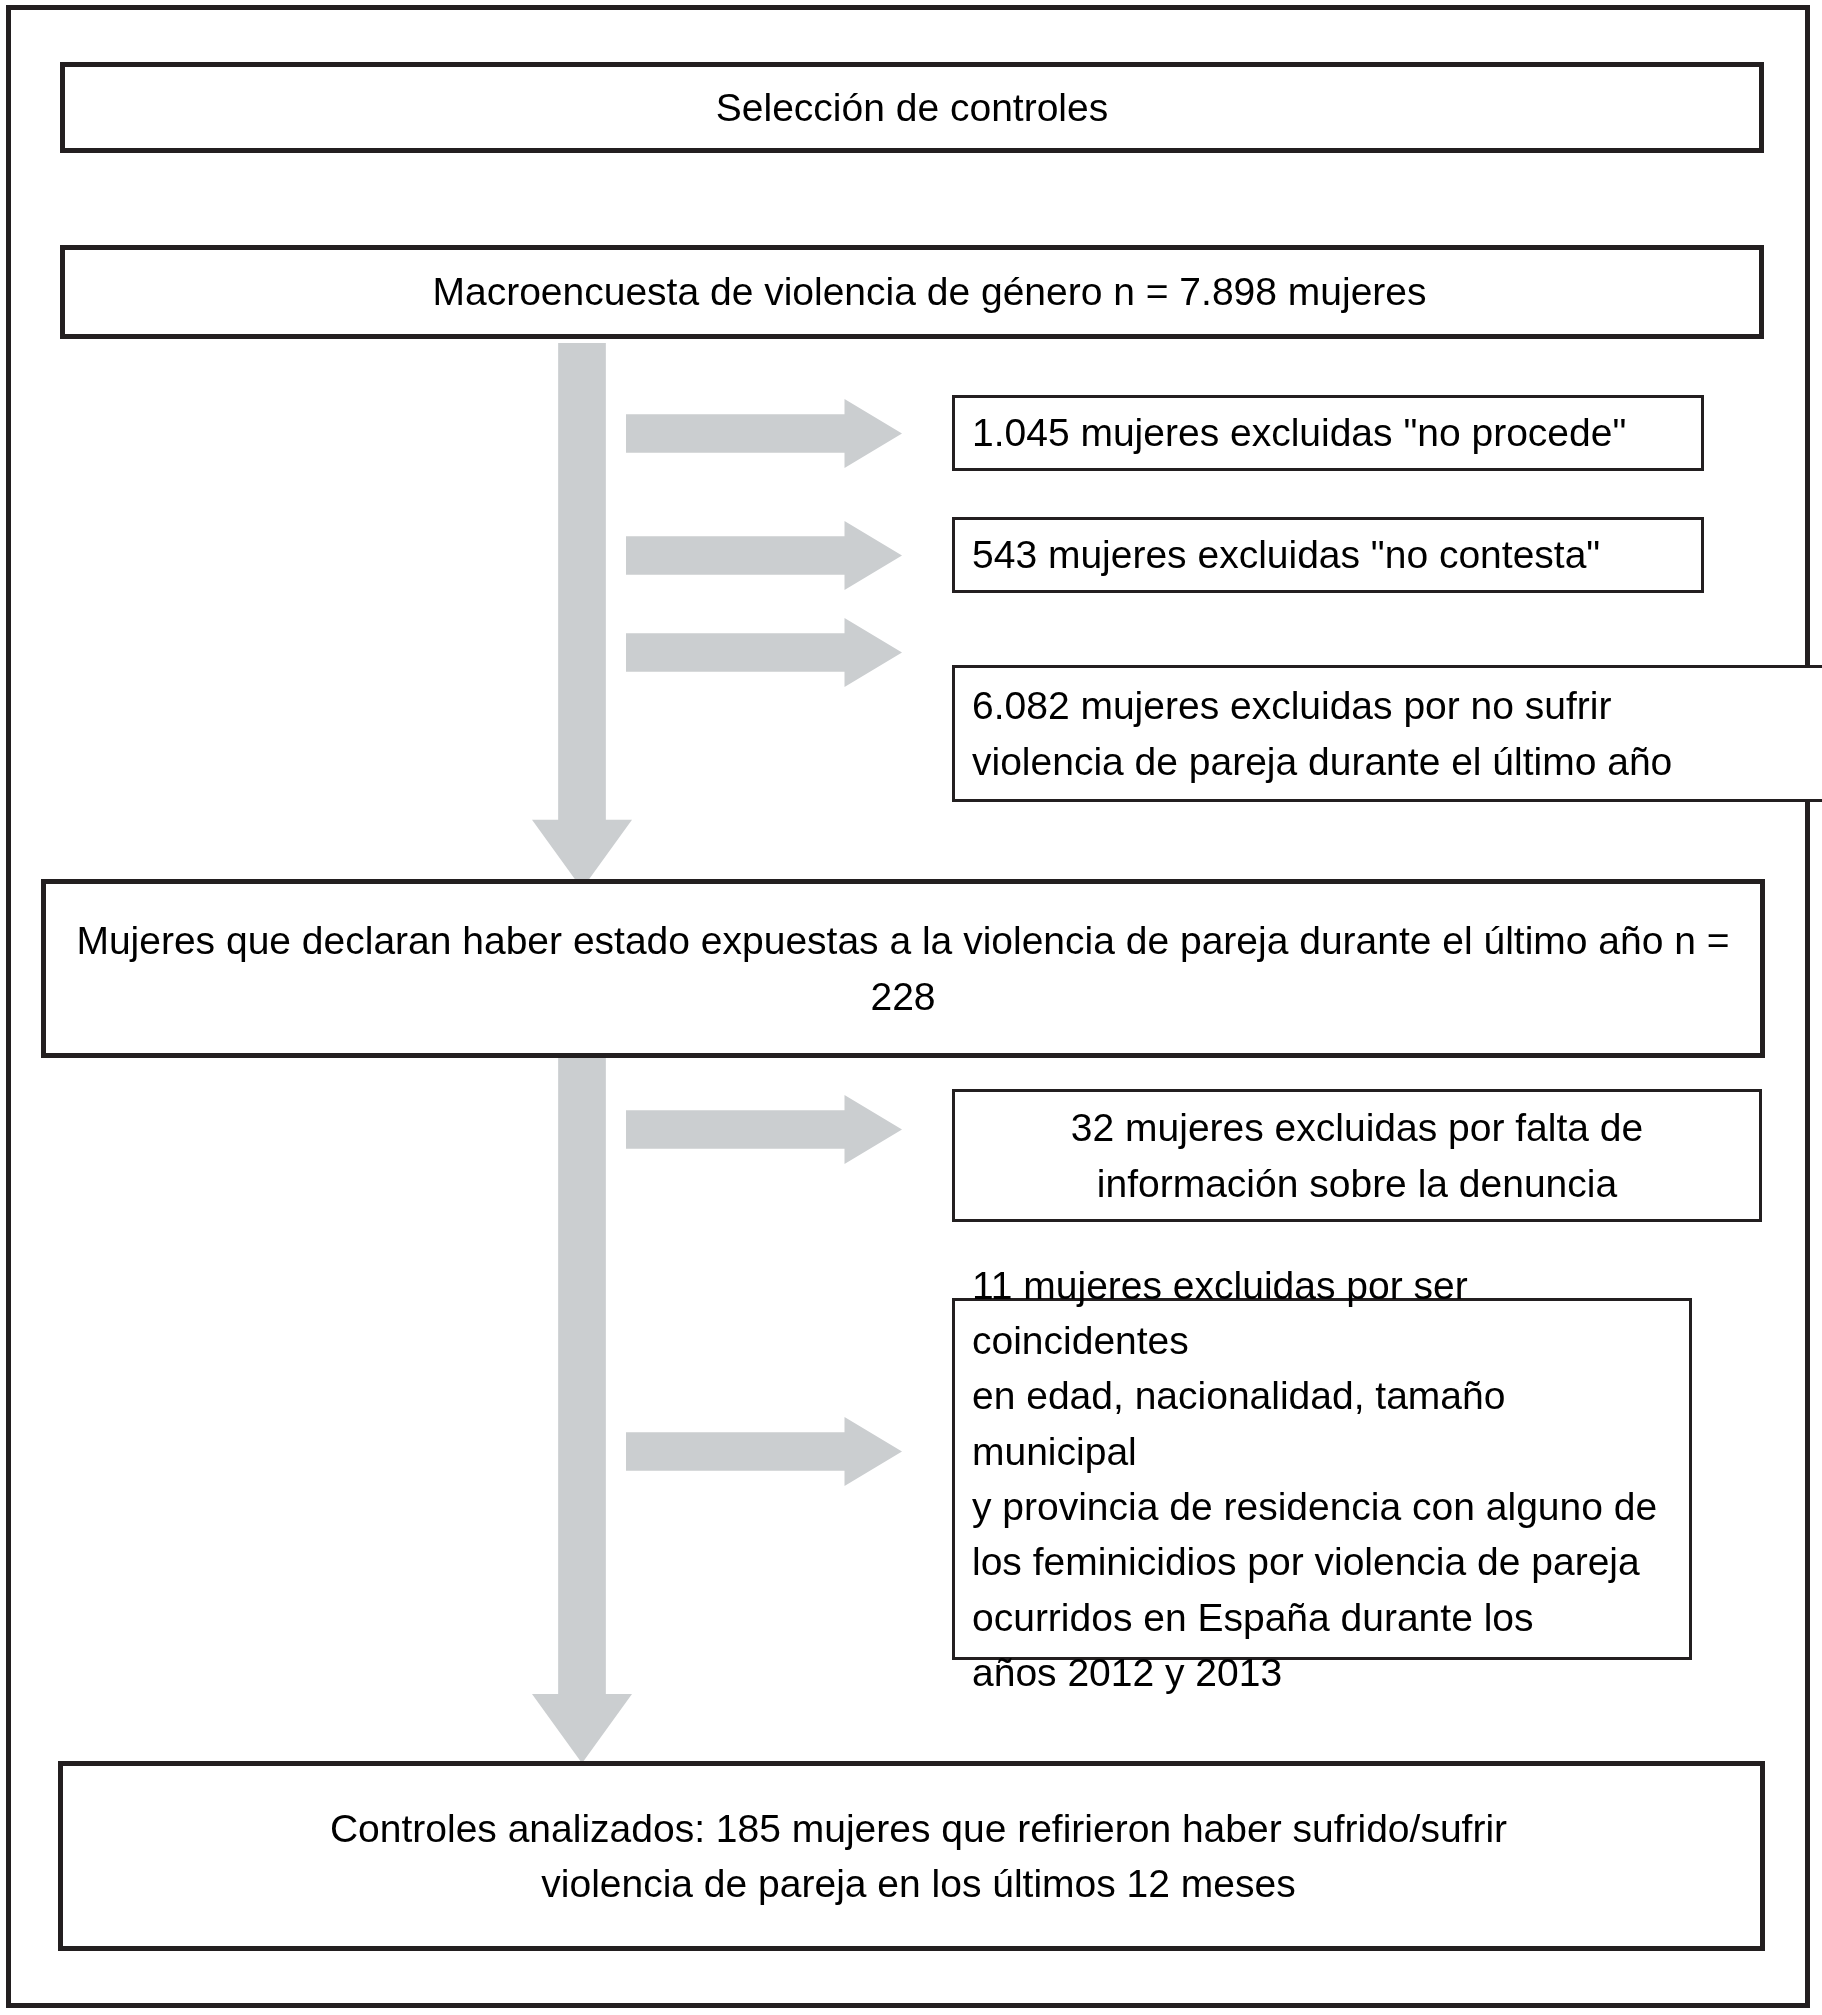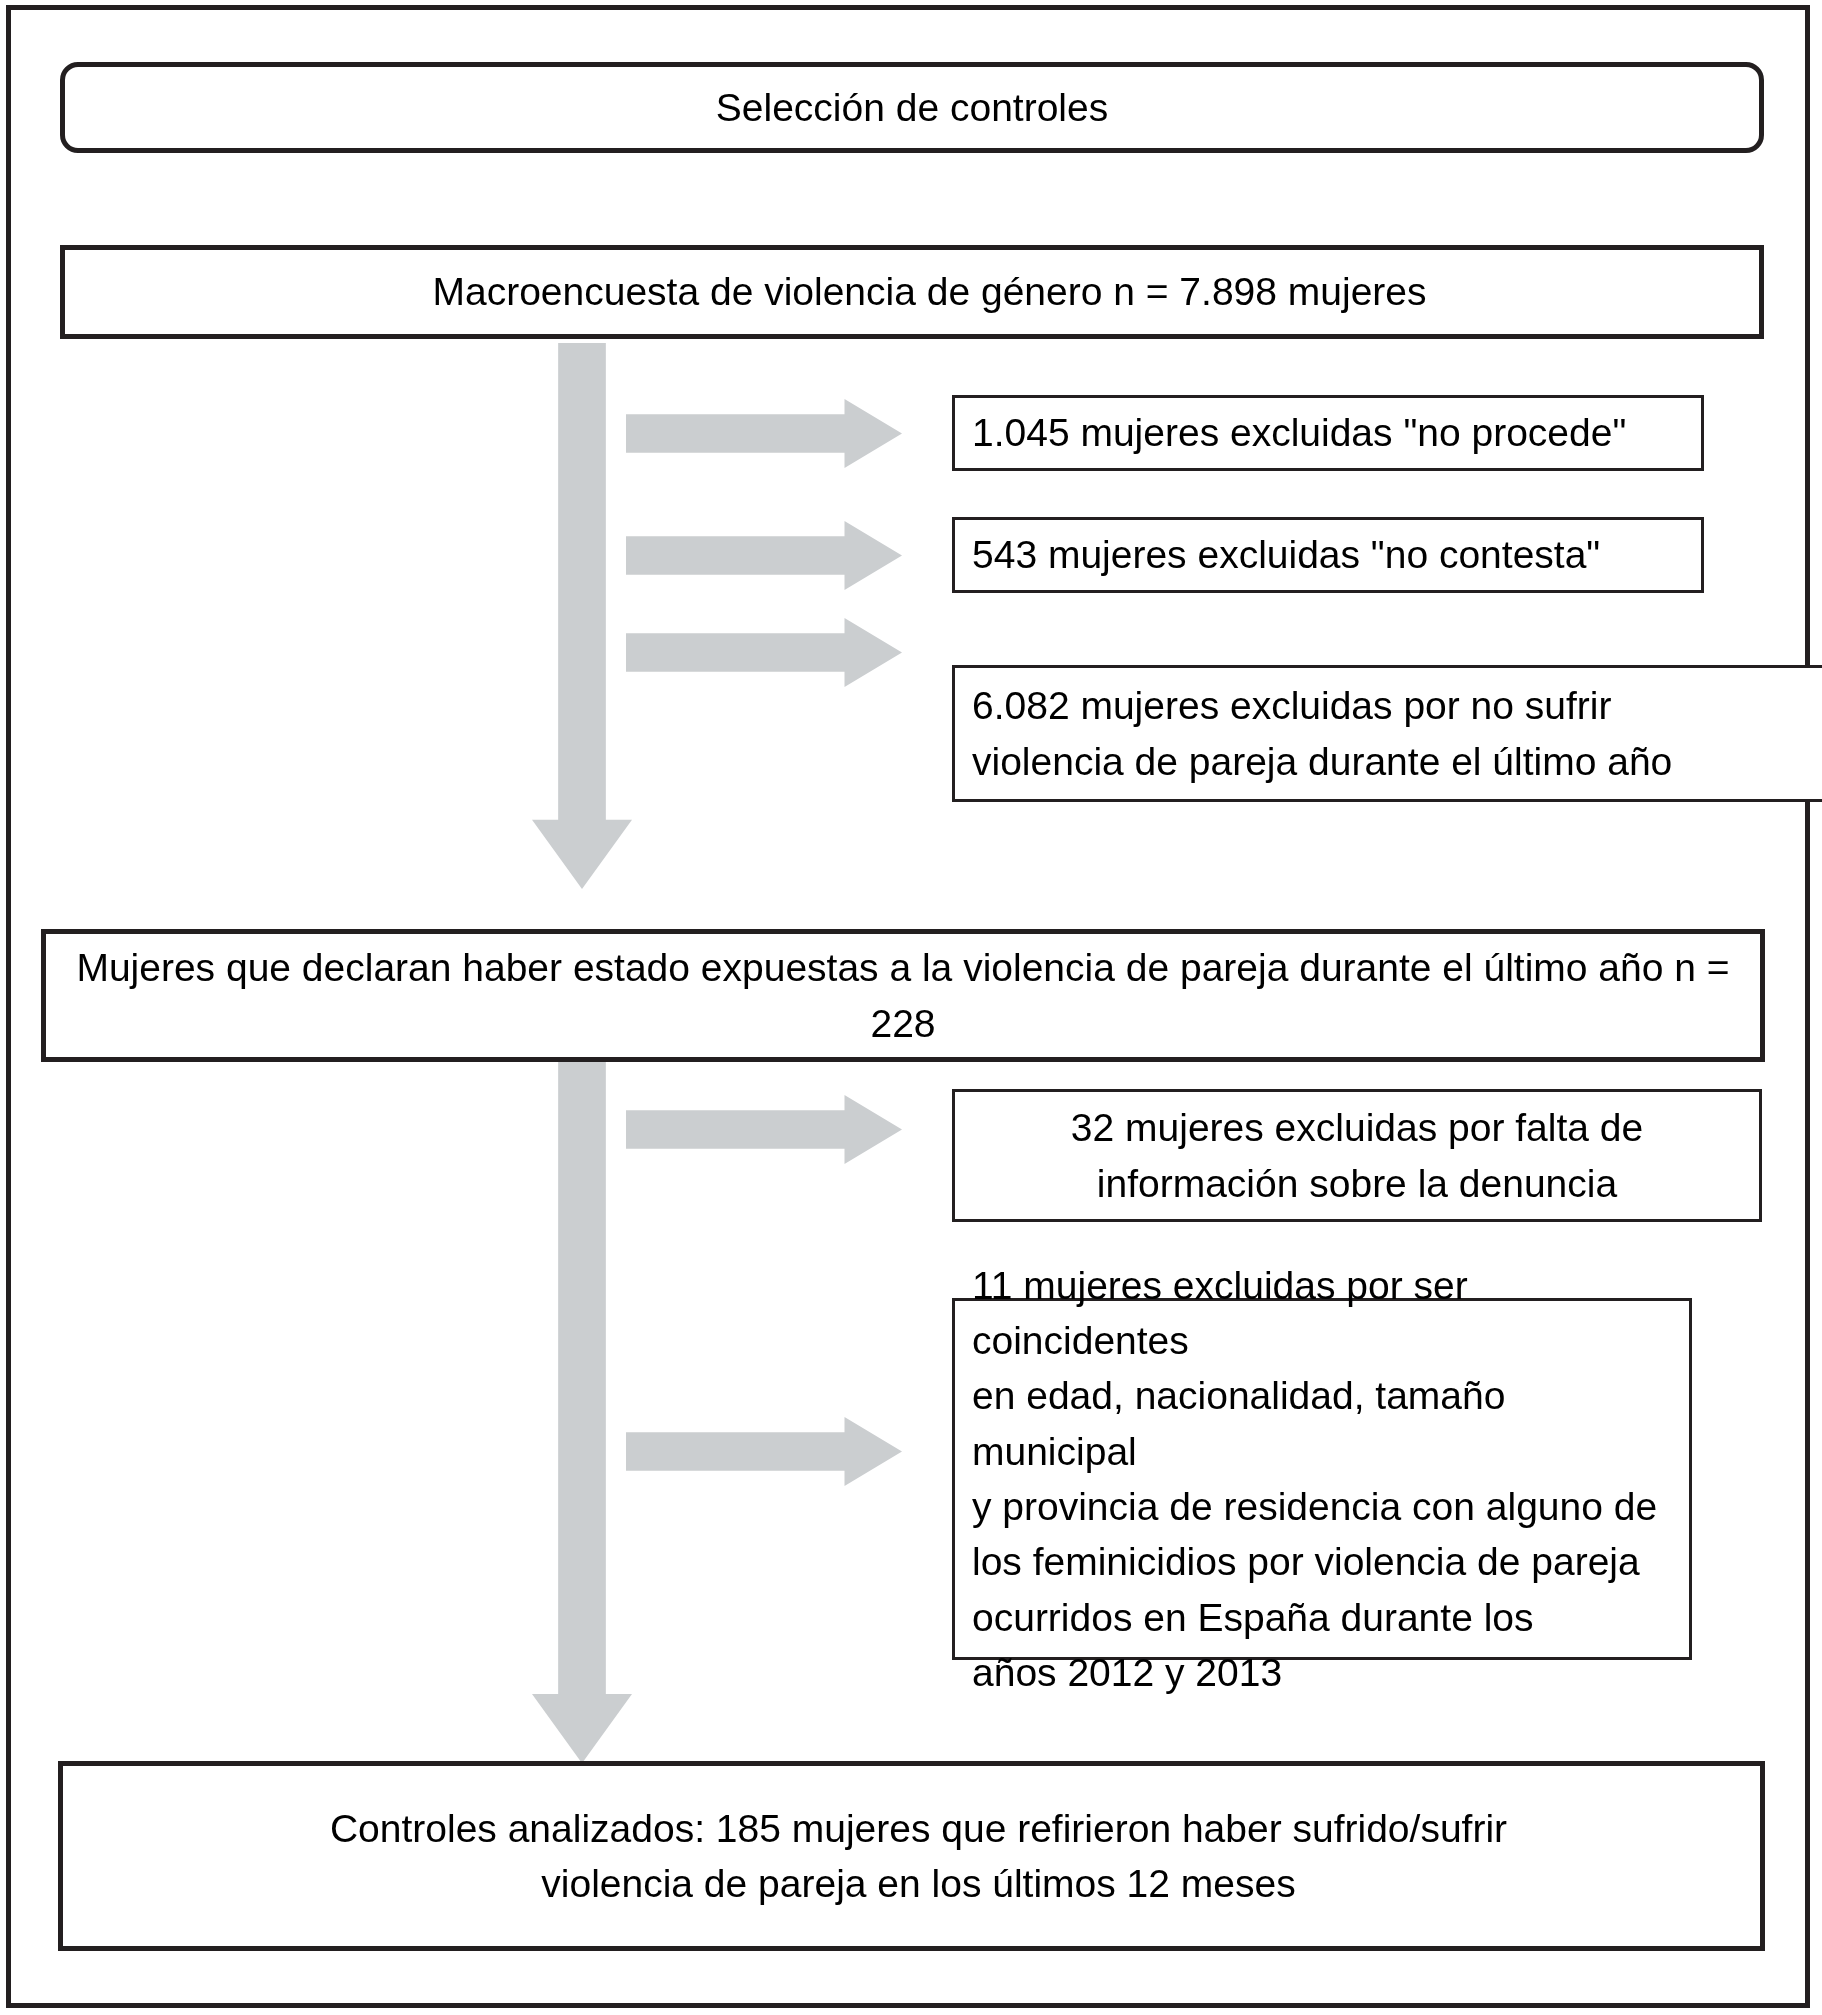--- a/index.html
+++ b/index.html
@@ -50,26 +50,26 @@
   }
   .node.left-align {
     justify-content: flex-start;
     text-align: left;
   }
   .node.left-align .txt {
     padding-left: 17px;
   }
 
   
-  #box-title       { left: 60px;  top: 62px;   width: 1704px; height: 91px; border-radius: 18px; }
+  #box-title       { left: 60px;  top: 62px;   width: 1704px; height: 91px; }
   #box-survey      { left: 60px;  top: 245px;  width: 1704px; height: 94px; padding-left: 35px; }
   #box-excl-1      { left: 952px; top: 395px; width: 752px;  height: 76px;  }
   #box-excl-2      { left: 952px; top: 517px; width: 752px;  height: 76px;  }
   #box-excl-3      { left: 952px; top: 665px; width: 924px; height: 137px; }
-  #box-exposed     { left: 41px;  top: 929px; width: 1724px; height: 133px; }
+  #box-exposed     { left: 41px;  top: 879px; width: 1724px; height: 179px; }
   #box-excl-4      { left: 952px; top: 1089px; width: 810px; height: 133px; }
   #box-excl-5      { left: 952px; top: 1298px; width: 740px; height: 362px; }
   #box-final       { left: 58px;  top: 1761px; width: 1707px; height: 190px; padding-left: 14px; }
 
   
   .arrow {
     position: absolute;
     overflow: visible;
   }
   .arrow svg { display: block; }

